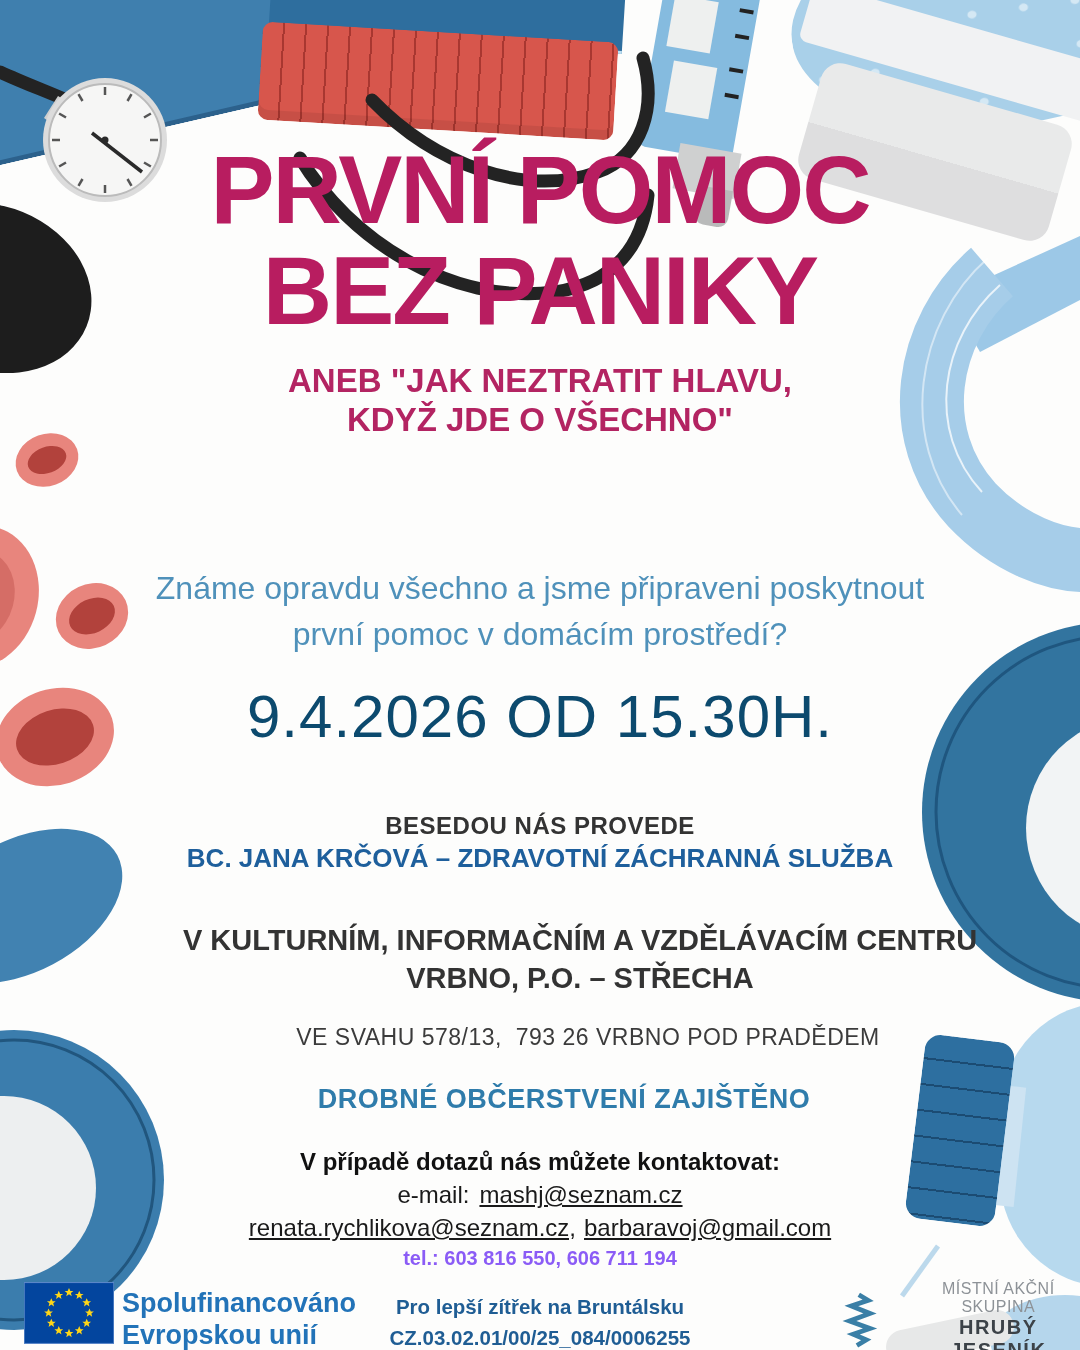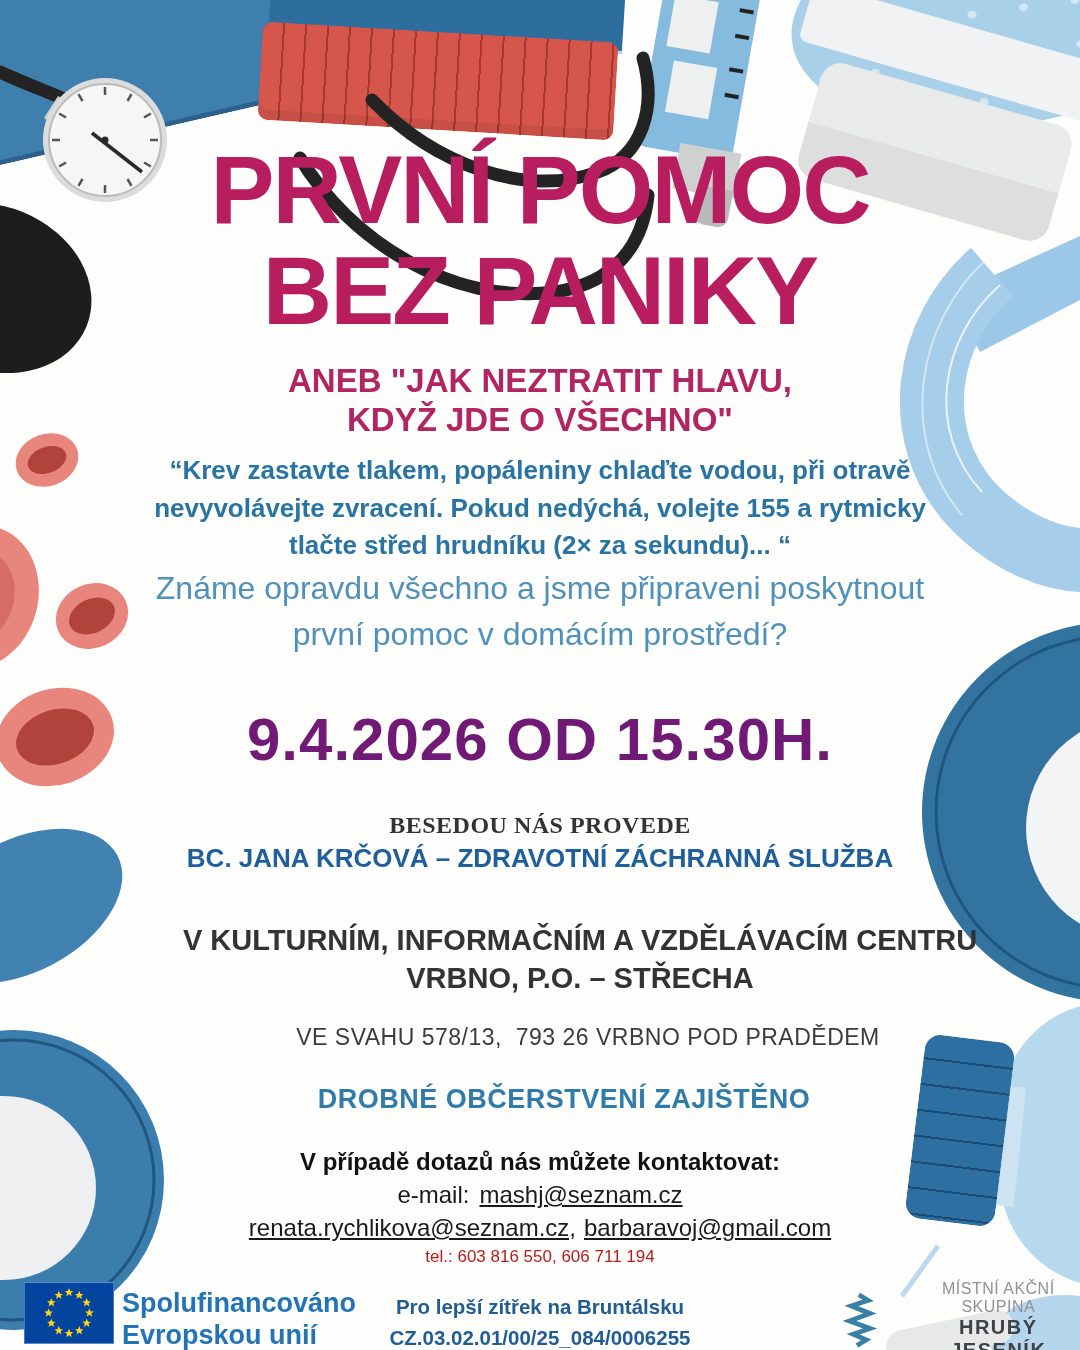--- a/index.html
+++ b/index.html
@@ -45,30 +45,30 @@
     background:repeating-linear-gradient(180deg,rgba(0,0,0,0) 0 24px,rgba(10,40,70,.5) 24px 26px),#2d6fa0;}
   .mas-bg-circle{left:990px;top:1295px;width:150px;height:90px;background:#a8cfe9;
     border-radius:50%;opacity:.85;}
   .mas-bg-leaf{left:885px;top:1320px;width:130px;height:34px;background:#e7e8e8;
     border-radius:40px;transform:rotate(-12deg);}
   
   .title{top:140px;font-size:96px;line-height:1.05;font-weight:bold;letter-spacing:-2px;color:#b81d60;}
   .subtitle{top:362px;font-size:33px;line-height:1.18;font-weight:bold;color:#b32462;}
   .quote{top:452px;font-size:26px;line-height:1.45;font-weight:bold;color:#2a74a3;}
   .question{top:565px;font-size:32px;line-height:1.45;color:#4f91ba;}
-  .date{top:682px;font-size:60px;font-weight:bold;letter-spacing:1px;color:#701a75;margin-top:23px;}
-  .host-intro{top:812px;font-size:24px;font-weight:bold;color:#333333;letter-spacing:.5px;font-family:Liberation Serif, serif;}
+  .date{top:682px;font-size:60px;font-weight:normal;letter-spacing:1px;color:#0c4a6e;}
+  .host-intro{top:812px;font-size:24px;font-weight:bold;color:#333333;letter-spacing:.5px;}
   .host-name{top:843px;font-size:26px;font-weight:bold;color:#1e5f9c;}
   .venue{top:922px;font-size:29px;line-height:1.3;font-weight:bold;color:#333333;padding-left:40px;}
   .address{top:1024px;font-size:23px;color:#3b3b3b;letter-spacing:.5px;white-space:pre-wrap;margin-left:48px;}
   .refreshments{top:1084px;font-size:27px;font-weight:bold;color:#2f7cab;letter-spacing:.5px;padding-left:24px;}
   .contact-heading{top:1148px;font-size:24px;font-weight:bold;color:#111111;}
   .contact-line{top:1181px;font-size:24px;color:#1a1a1a;}
   .contact-line2{top:1214px;font-size:24px;color:#1a1a1a;}
-  .contact-line3{top:1247px;font-size:17px;color:#b91c1c;}
+  .contact-line3{top:1247px;font-size:20px;color:#8b5cf6;font-weight:bold;}
   .u{text-decoration:underline;}
   .email-label{margin-right:10px;}
   .email-gap{margin-right:8px;margin-top:44px;}
   
   .eu-flag{left:24px;top:1282px;width:90px;height:62px;}
   .eu-text{left:122px;top:1288px;text-align:left;font-size:27px;line-height:1.18;
     font-weight:bold;color:#2273b8;}
   .project-text{left:270px;top:1292px;width:540px;text-align:center;font-size:20.5px;
     line-height:1.5;font-weight:bold;color:#1f5d94;}
   .mas-logo{left:840px;top:1280px;display:flex;align-items:center;}
@@ -187,25 +187,20 @@
   <div class="txt title">
     <div>PRVNÍ POMOC</div>
     <div>BEZ PANIKY</div>
   </div>
 
   <div class="txt subtitle">
     <div>ANEB "JAK NEZTRATIT HLAVU,</div>
     <div>KDYŽ JDE O VŠECHNO"</div>
   </div>
 
-  <div class="txt quote">
-    <div>“Krev zastavte tlakem, popáleniny chlaďte vodou, při otravě</div>
-    <div>nevyvolávejte zvracení. Pokud nedýchá, volejte 155 a rytmicky</div>
-    <div>tlačte střed hrudníku (2× za sekundu)... “</div>
-  </div>
 
   <div class="txt question">
     <div>Známe opravdu všechno a jsme připraveni poskytnout</div>
     <div>první pomoc v domácím prostředí?</div>
   </div>
 
   <div class="txt date">9.4.2026 OD 15.30H.</div>
 
   <div class="txt host-intro">BESEDOU NÁS PROVEDE</div>
   <div class="txt host-name">BC. JANA KRČOVÁ – ZDRAVOTNÍ ZÁCHRANNÁ SLUŽBA</div>

